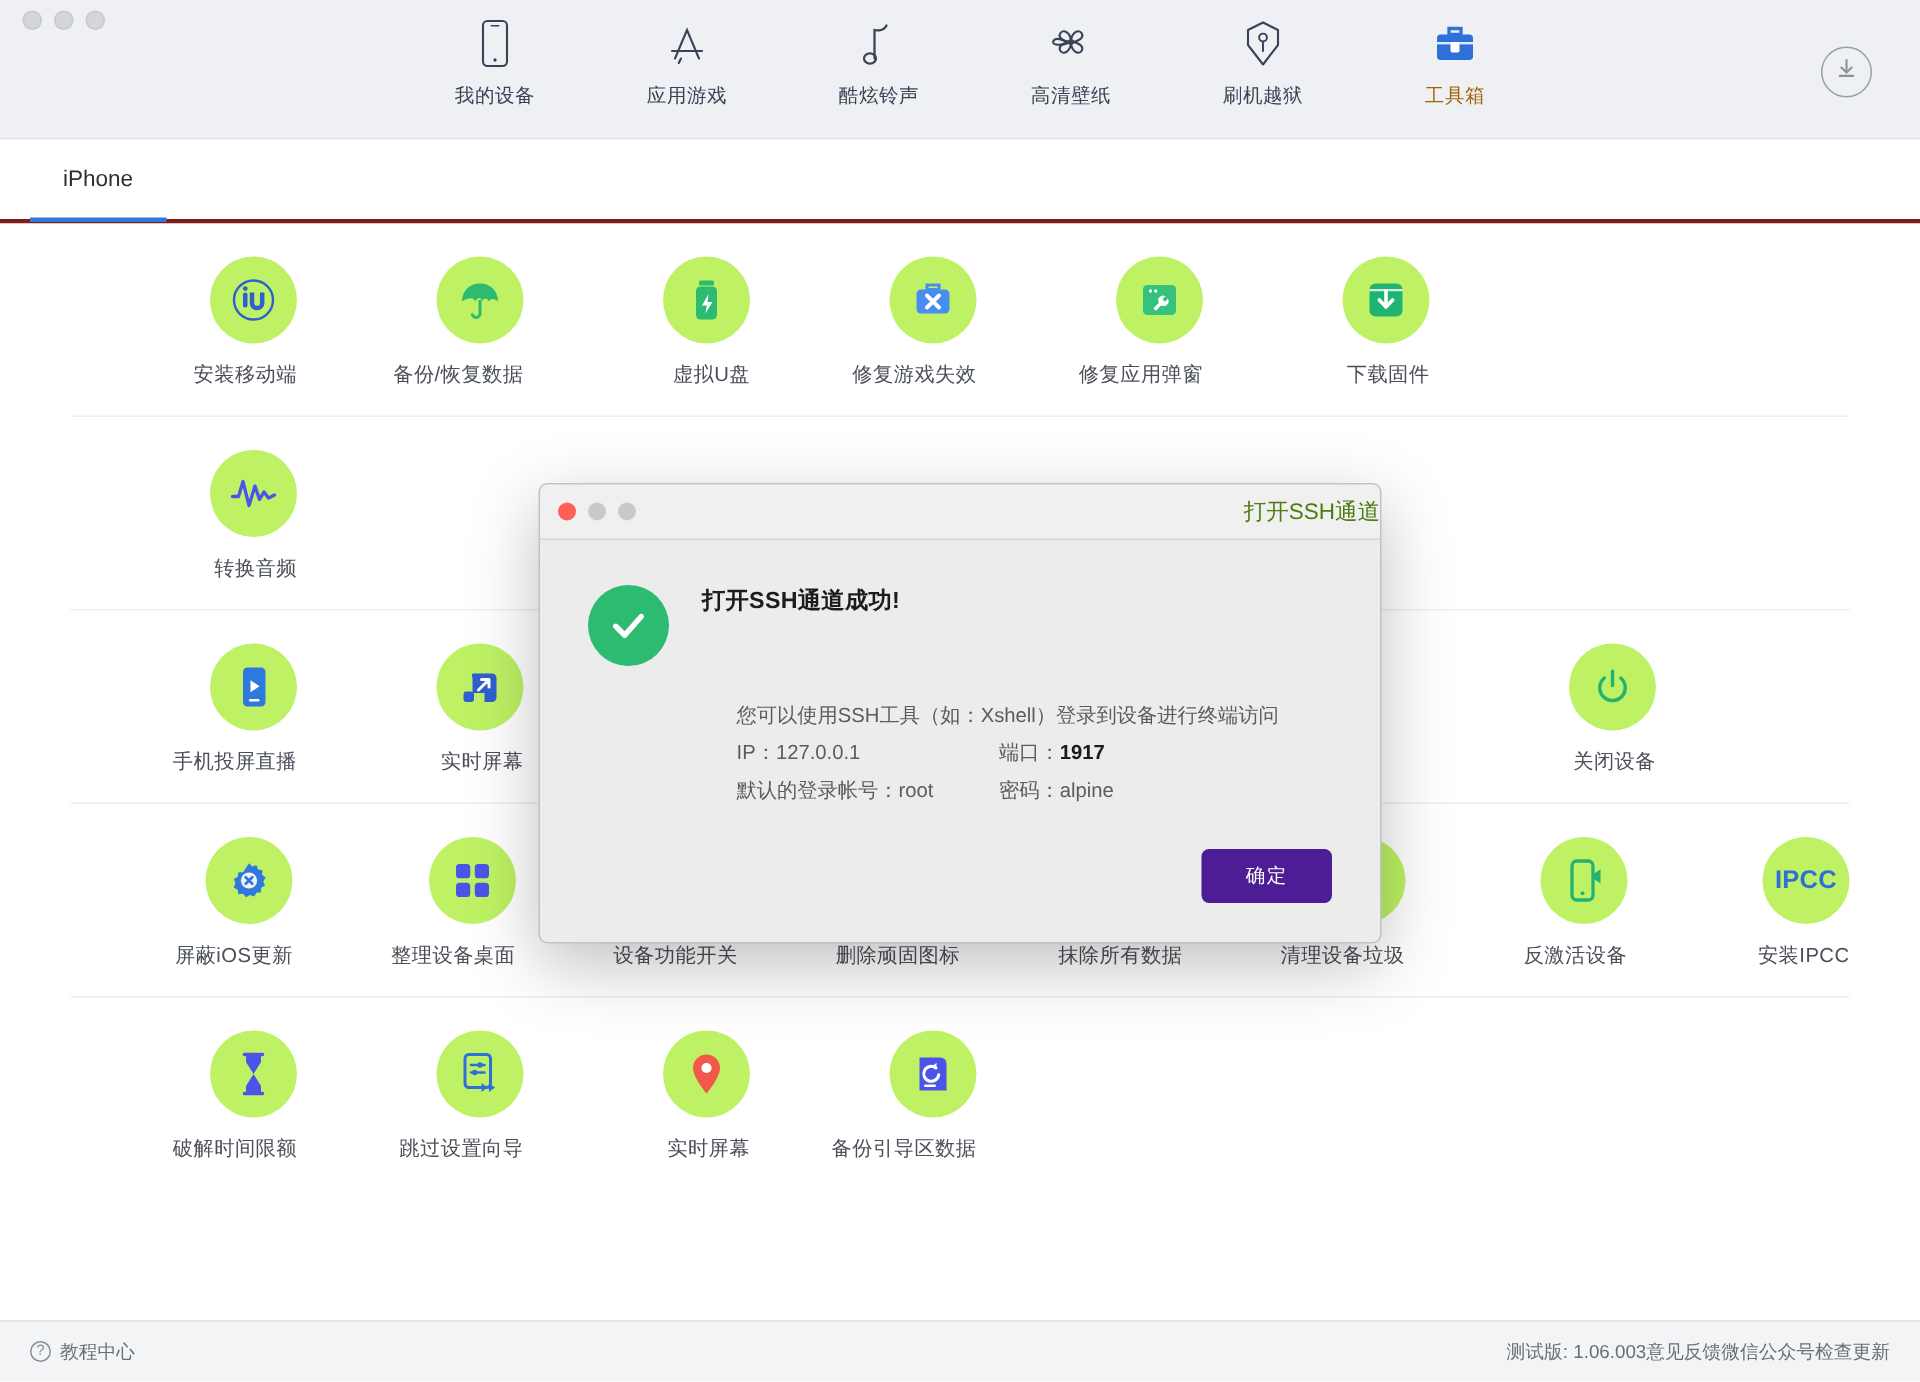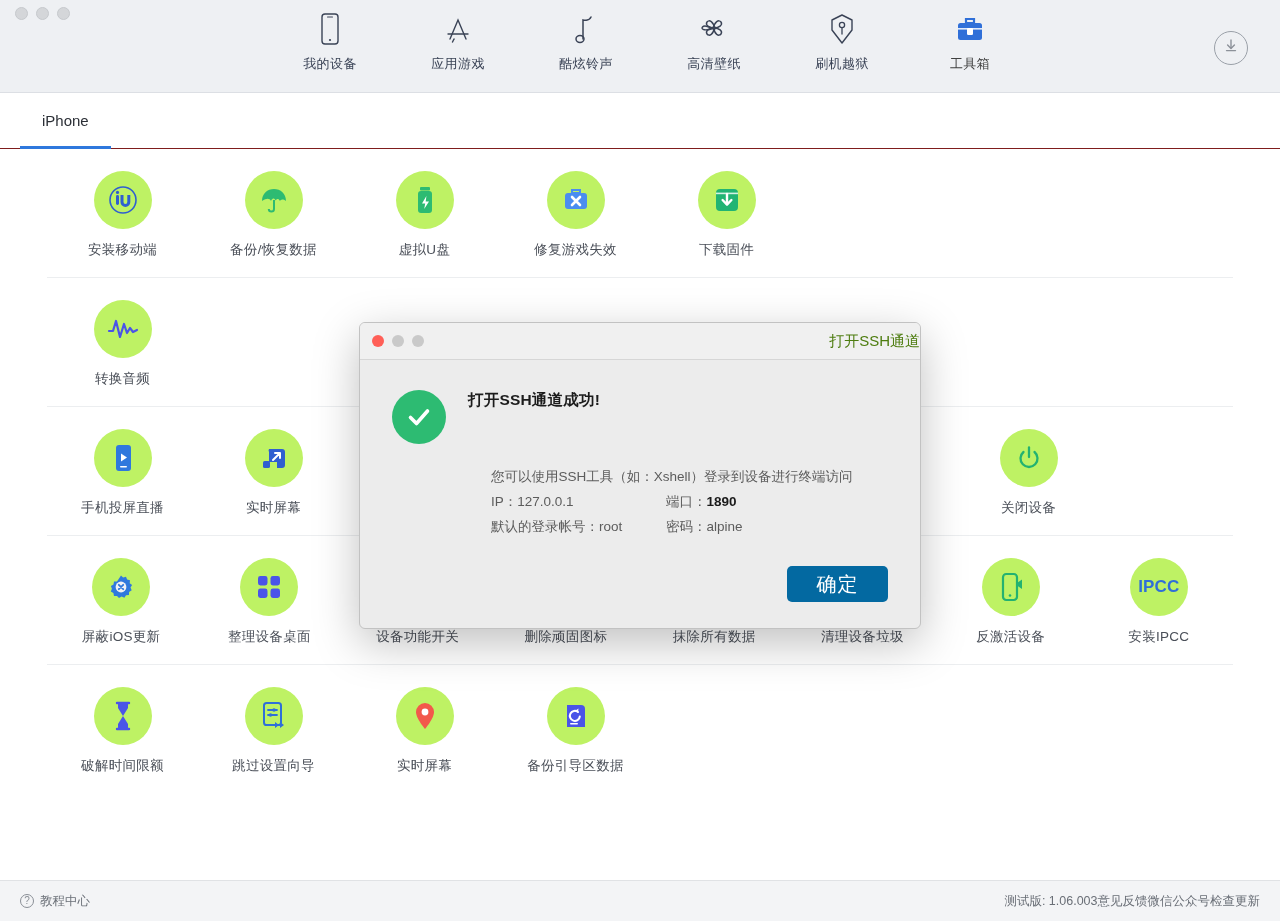--- a/index.html
+++ b/index.html
@@ -49,37 +49,37 @@
     gap: 7px;
     cursor: pointer;
     user-select: none;
   }
   .nav-ico { height: 38px; display: flex; align-items: center; justify-content: center; }
   .nav-label {
     font-size: 13px;
     color: #3a4356;
     letter-spacing: .4px;
   }
-  .nav-item.active .nav-label { color: #404040; }
+  .nav-item.active .nav-label { color: #a16207; }
   .dl-btn {
     position: absolute; right: 32px; top: 31px;
     width: 34px; height: 34px; border-radius: 50%;
     border: 1.4px solid #9aa0a8;
     display: flex; align-items: center; justify-content: center;
     cursor: pointer;
   }
 
   
   .tabbar {
     height: 56px;
     background: #ffffff;
     display: flex;
     align-items: center;
     padding-left: 20px;
-    border-bottom: 1px solid #7f1d1d;
+    border-bottom: 3px solid #7f1d1d;
     position: relative;
   }
   .tab {
     position: relative;
     height: 56px;
     display: flex; align-items: center;
     padding: 0 22px;
     font-size: 15px;
     color: #2b2f36;
     cursor: pointer;
@@ -102,21 +102,21 @@
   .tool-row {
     display: flex;
     border-bottom: 1px solid #eceef0;
     padding: 22px 0 18px 0;
   }
   .tool-row:last-child { border-bottom: none; }
   .tool {
     width: 151px;
     display: flex;
     flex-direction: column;
-    align-items: center;
+    align-items: flex-end;
     gap: 12px;
     cursor: pointer;
     user-select: none;
   }
   .tool-circle {
     width: 58px; height: 58px;
     border-radius: 50%;
     background: #bef264;
     display: flex; align-items: center; justify-content: center;
   }
@@ -231,26 +231,26 @@
   .info .line2, .info .line3 {
     display: flex;
   }
   .info .col1 { width: 175px; }
   .info b { color: #1b1b1b; }
   .modal-footer {
     position: absolute;
     right: 32px; bottom: 26px;
   }
   .confirm-btn {
-    width: 101px; height: 36px;
-    background: #0369a1;
+    width: 87px; height: 36px;
+    background: #4c1d95;
     color: #fff;
     border: none;
     border-radius: 5px;
-    font-size: 20px;
+    font-size: 13px;
     font-family: inherit;
     cursor: pointer;
     letter-spacing: 1px;
   }
 </style>
 </head>
 <body>
 
 <div id="app">
 
@@ -391,20 +391,31 @@
           <svg width="32" height="30" viewBox="0 0 32 30">
               <path d="M12 5 h8 v3 h-8 z" fill="none" stroke="#4a8df0" stroke-width="2"></path>
               <rect x="5" y="8" width="22" height="16" rx="3" fill="#4a8df0"></rect>
               <path d="M12 12 L20 20 M20 12 L12 20" stroke="#ffffff" stroke-width="2.6" stroke-linecap="round"></path>
             </svg>
         </div>
         <div class="tool-label">修复游戏失效</div>
       </div>
       <div class="tool">
         <div class="tool-circle">
+          <svg width="32" height="30" viewBox="0 0 32 30">
+              <rect x="5" y="5" width="22" height="20" rx="3" fill="#35c27d"></rect>
+              <circle cx="10" cy="9" r="1.1" fill="#ffffff"></circle>
+              <circle cx="13.5" cy="9" r="1.1" fill="#ffffff"></circle>
+              <path d="M20 12.5 a3.2 3.2 0 0 0 -4.4 4.4 L12 20.5 l1.6 1.6 l3.6 -3.6 a3.2 3.2 0 0 0 4.4 -4.4 l-2 2 l-1.6 -1.6 z" fill="#ffffff"></path>
+            </svg>
+        </div>
+        <div class="tool-label">修复应用弹窗</div>
+      </div>
+      <div class="tool">
+        <div class="tool-circle">
           <svg width="30" height="30" viewBox="0 0 30 30">
               <rect x="4" y="4" width="22" height="22" rx="4" fill="#20b473"></rect>
               <path d="M15 9 V19" stroke="#ffffff" stroke-width="2.4" stroke-linecap="round"></path>
               <path d="M10.6 15 L15 19.6 L19.4 15" fill="none" stroke="#ffffff" stroke-width="2.4" stroke-linecap="round" stroke-linejoin="round"></path>
               <path d="M4 8.4 H26" stroke="#ffffff" stroke-width="1.6" opacity=".8"></path>
             </svg>
         </div>
         <div class="tool-label">下载固件</div>
       </div>
     </div>
@@ -618,21 +629,21 @@
               </svg>
           </div>
           <div class="ok-text">打开SSH通道成功!</div>
         </div>
 
         <div class="info">
           <div class="line1">您可以使用SSH工具（如：Xshell）登录到设备进行终端访问</div>
           <div class="line2">
             <span class="col1">IP：127.0.0.1</span>
             <span>端口：</span>
-            <b>1890</b>
+            <b>1917</b>
           </div>
           <div class="line3">
             <span class="col1">默认的登录帐号：root</span>
             <span>密码：alpine</span>
           </div>
         </div>
 
         <div class="modal-footer">
           <button class="confirm-btn">确定</button>
         </div>

